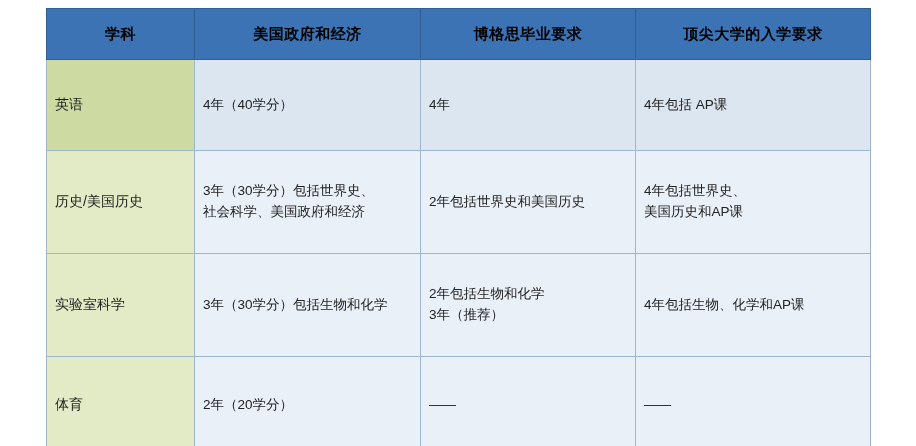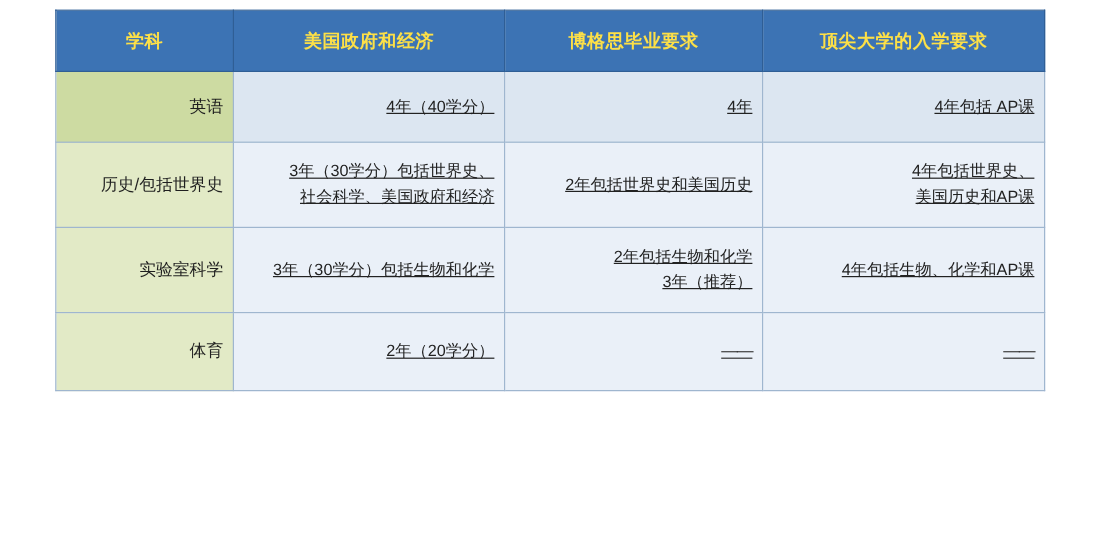--- a/index.html
+++ b/index.html
@@ -26,37 +26,37 @@
     width: 824px;
     border: 1px solid #8ea9c6;
   }
   table.req-table col.c0 { width: 148px; }
   table.req-table col.c1 { width: 226px; }
   table.req-table col.c2 { width: 215px; }
   table.req-table col.c3 { width: 235px; }
 
   thead th {
     background: #3c73b4;
-    color: #fde047;
+    color: #000000;
     font-size: 15px;
     font-weight: bold;
     height: 48px;
     border: 1px solid #2f5e95;
     text-align: center;
     vertical-align: middle;
     letter-spacing: 0.5px;
   }
   tbody td {
     border: 1px solid #9fb6cf;
-    text-align: right;
+    text-align: left;
     vertical-align: middle;
     font-size: 13.5px;
     color: #222222;
     line-height: 1.55;
-    padding: 6px 8px;
+    padding: 22px 8px;
     background: #dce6f1;
     margin-left: 24px;
   }
   tbody td.subject {
     background: #cddba2;
     font-size: 14px;
     color: #1f1f1f;
   }
   tbody tr.alt td.subject {
     background: #e2eac6;
@@ -68,21 +68,21 @@
   tbody tr.r1 td { height: 58px; }
   tbody tr.r2 td { height: 58px; }
   tbody tr.r3 td { height: 58px; }
   tbody tr.r4 td { height: 50px; }
   tbody tr.r5 td { height: 52px; }
   .dash {
     letter-spacing: -1px;
     font-size: 14px;
     color: #333;
   }
-  .cellline { display: block; text-decoration: underline; }
+  .cellline { display: block; }
 </style>
 </head>
 <body>
 
 <div id="table-wrap">
   <table class="req-table">
     <colgroup>
       <col class="c0">
         <col class="c1">
         <col class="c2">
@@ -105,21 +105,21 @@
         </td>
         <td>
           <span class="cellline">4年</span>
         </td>
         <td>
           <span class="cellline">4年包括 AP课</span>
         </td>
       </tr>
 
       <tr class="r1 alt">
-        <td class="subject">历史/包括世界史</td>
+        <td class="subject">历史/美国历史</td>
         <td>
           <span class="cellline">3年（30学分）包括世界史、</span>
           <span class="cellline">社会科学、美国政府和经济</span>
         </td>
         <td>
           <span class="cellline">2年包括世界史和美国历史</span>
         </td>
         <td>
           <span class="cellline">4年包括世界史、</span>
           <span class="cellline">美国历史和AP课</span>

